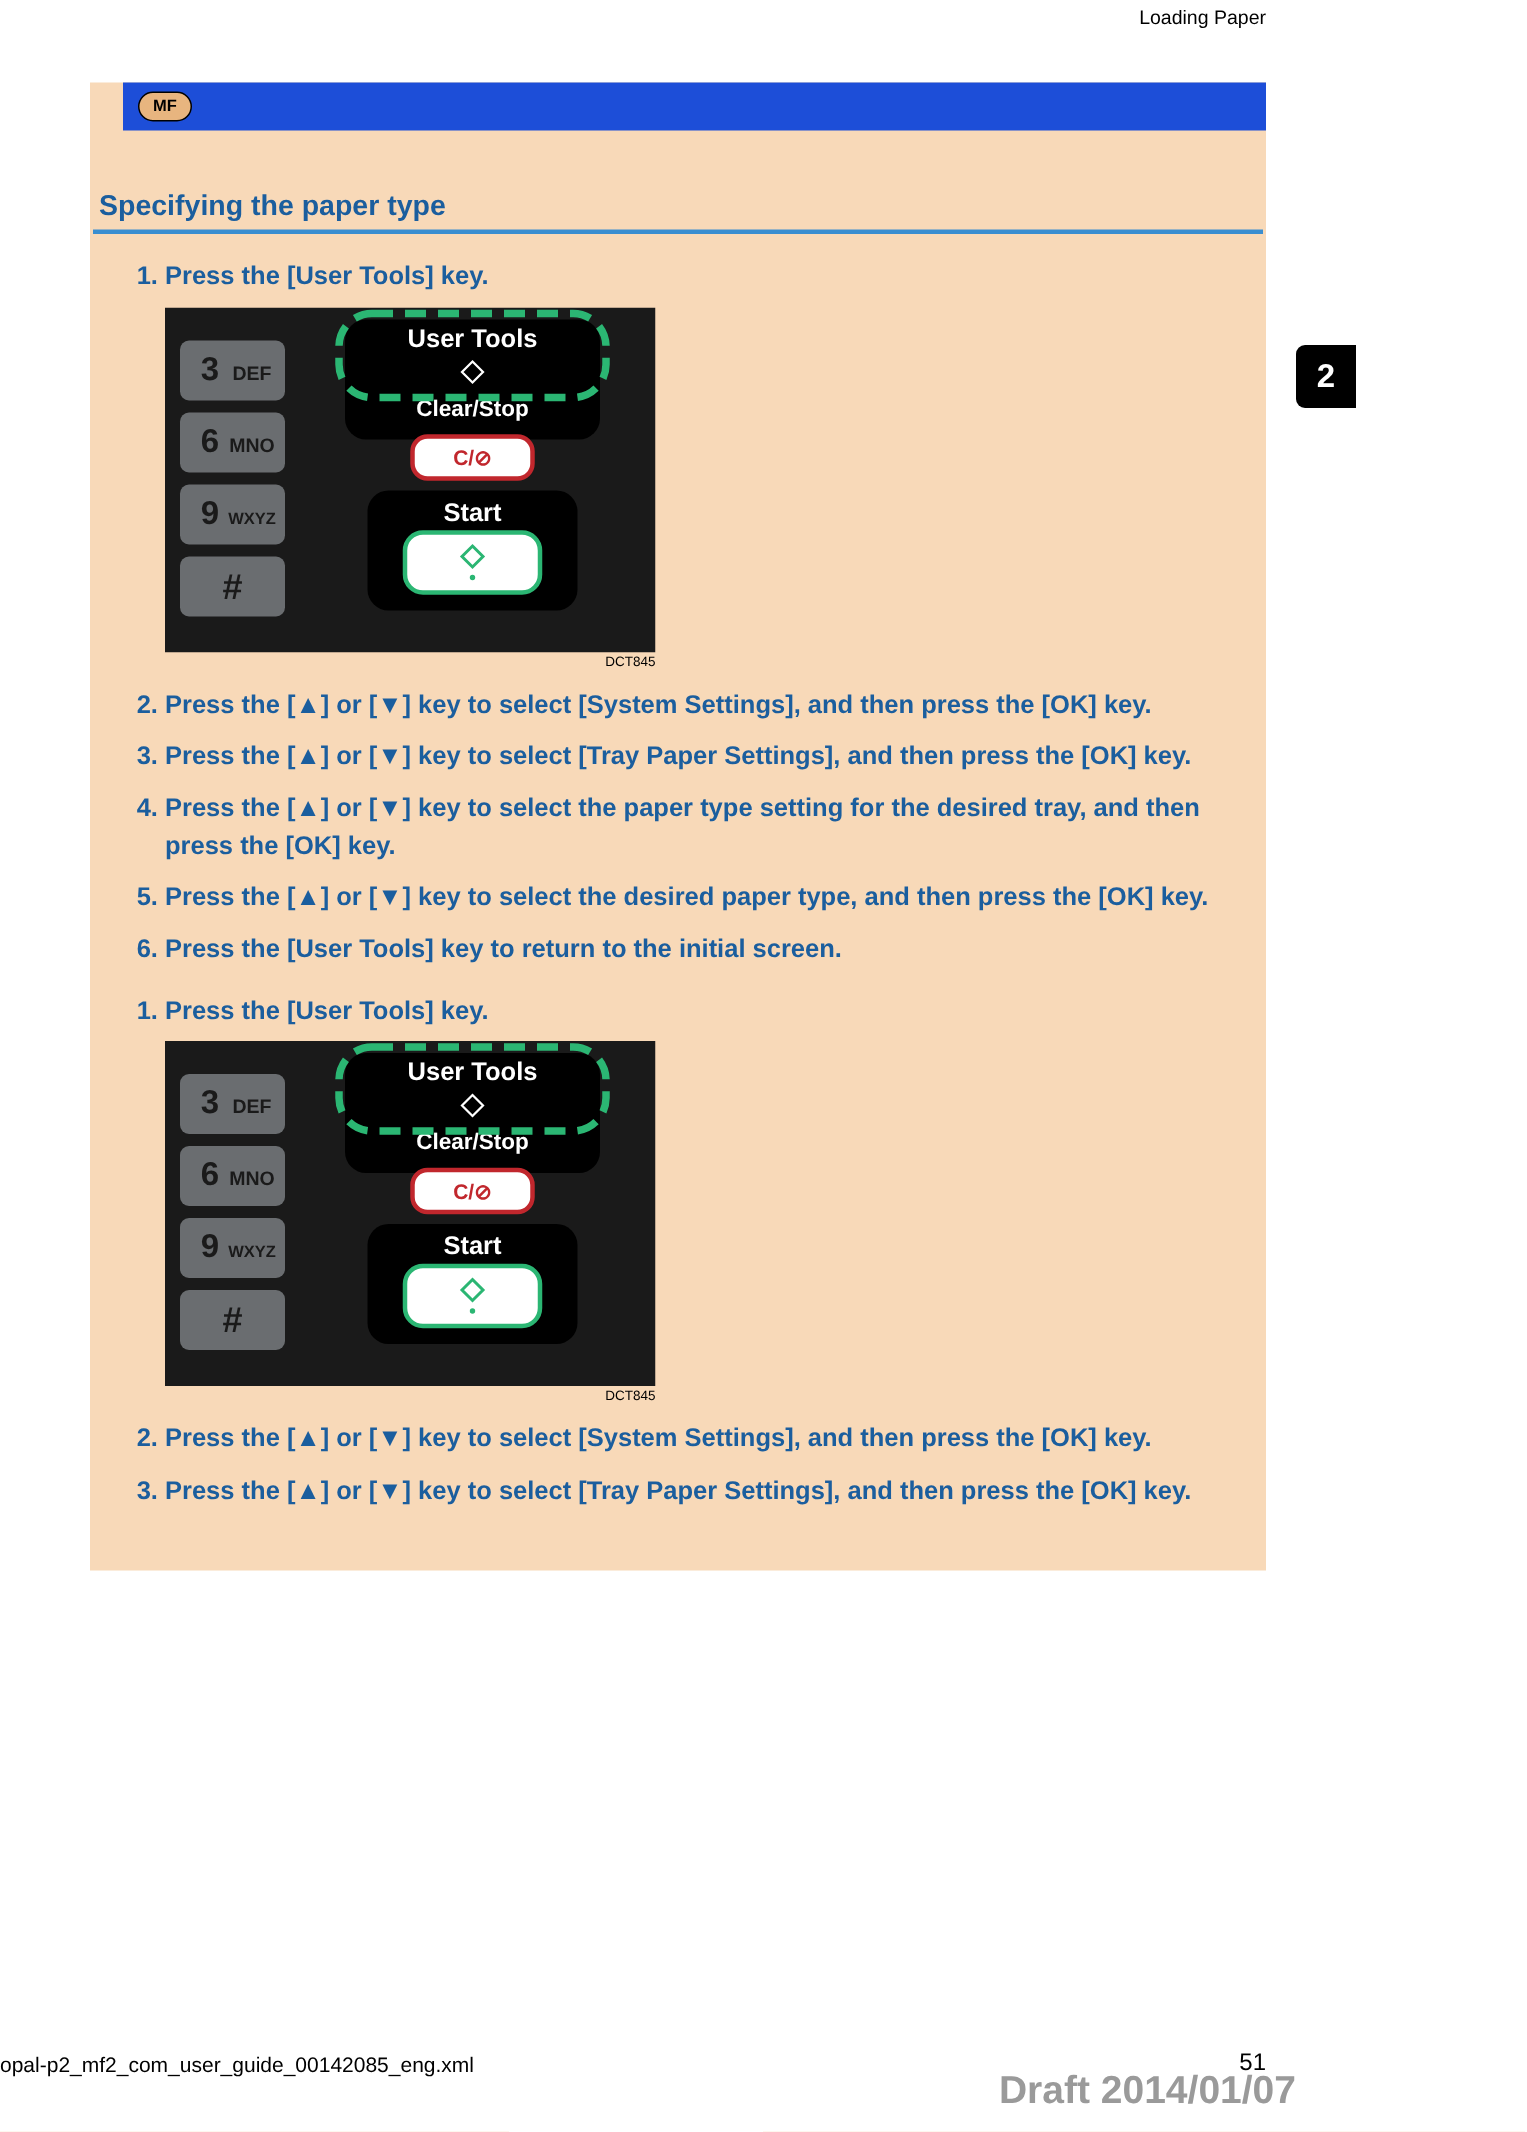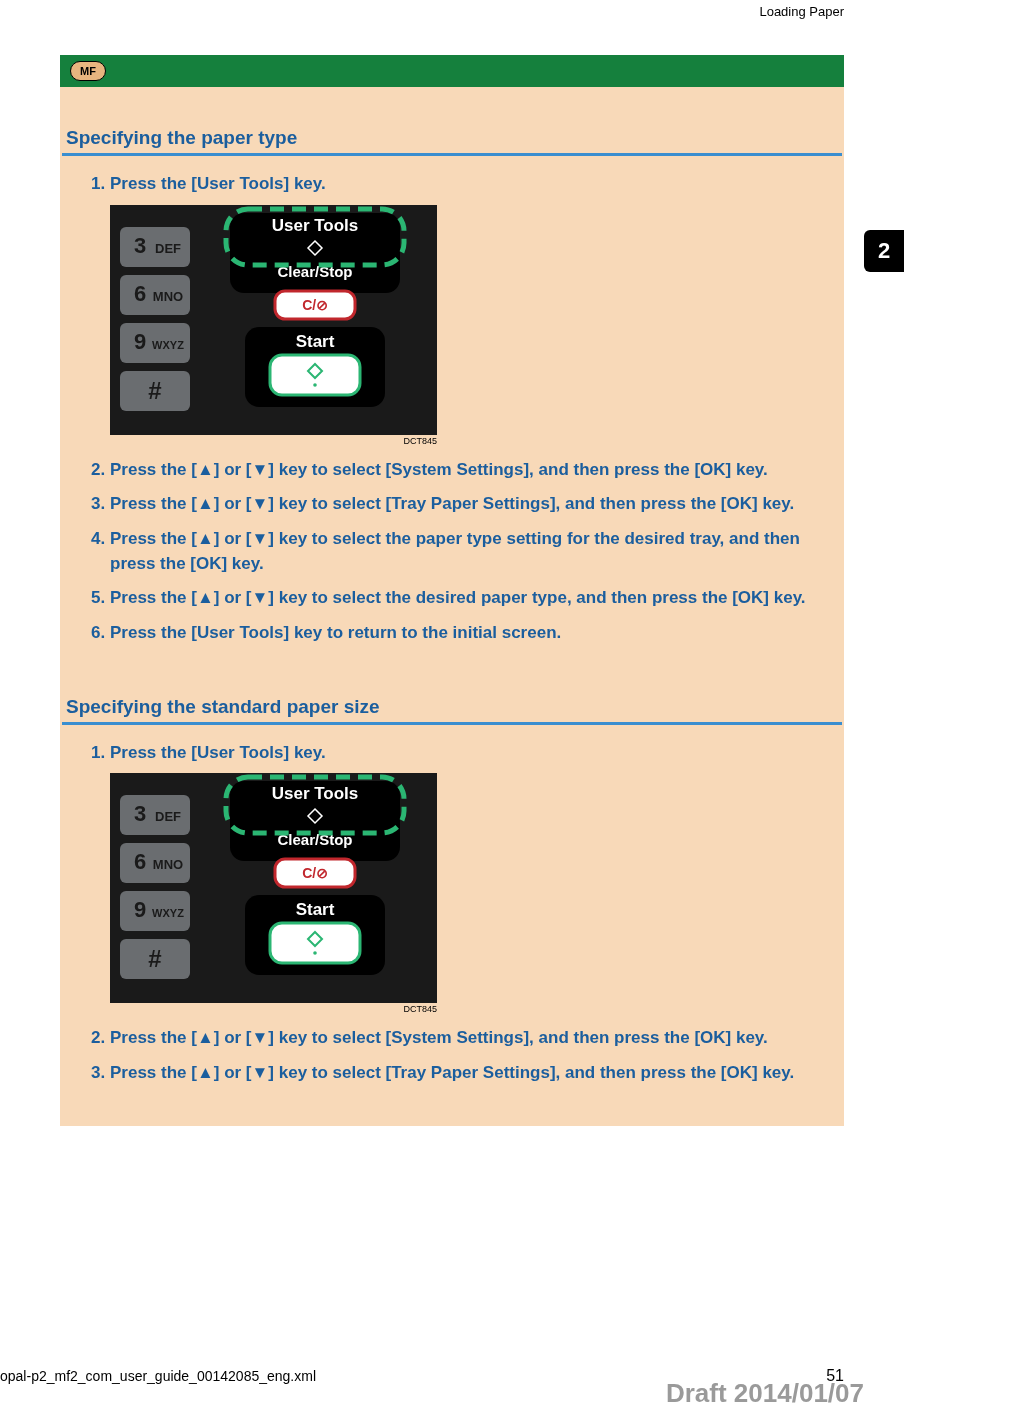--- a/index.html
+++ b/index.html
@@ -21,27 +21,28 @@
     font-size: 13px;
     color: #000;
     padding: 4px 60px 24px 0;
   }
   .content {
     margin: 12px 60px 0 60px;
     background: #f8d9b8;
     padding-bottom: 30px;
   }
   .title-bar {
-    background: #15803d;
+    background: #1d4ed8;
     padding: 6px 10px;
     display: flex;
     align-items: center;
     font-weight: bold;
     font-size: 20px;
     color: #000;
+    margin-left: 22px;
   }
   .mf-pill {
     display: inline-flex;
     align-items: center;
     justify-content: center;
     width: 34px;
     height: 18px;
     border: 1.5px solid #000;
     border-radius: 10px;
     font-size: 11px;
@@ -193,21 +194,20 @@
           <div class="panel-caption">DCT845</div>
         </div>
       </li>
       <li><span>Press the [▲] or [▼] key to select [System Settings], and then press the [OK] key.</span></li>
       <li><span>Press the [▲] or [▼] key to select [Tray Paper Settings], and then press the [OK] key.</span></li>
       <li><span>Press the [▲] or [▼] key to select the paper type setting for the desired tray, and then press the [OK] key.</span></li>
       <li><span>Press the [▲] or [▼] key to select the desired paper type, and then press the [OK] key.</span></li>
       <li><span>Press the [User Tools] key to return to the initial screen.</span></li>
     </ol>
 
-    <div class="section-head">Specifying the standard paper size</div>
 
     <ol class="steps">
       <li>
         <span>Press the [User Tools] key.</span>
         <div class="panel-wrap">
           <svg class="panel-svg" width="327" height="230" viewBox="0 0 327 230">
             <rect x="0" y="0" width="327" height="230" fill="#1a1a1a"></rect>
             <g font-family="Arial" text-anchor="middle">
               <rect x="10" y="22" width="70" height="40" rx="6" fill="#6a6d70"></rect>
               <text x="30" y="48" font-size="22" fill="#1a1a1a">3</text>

